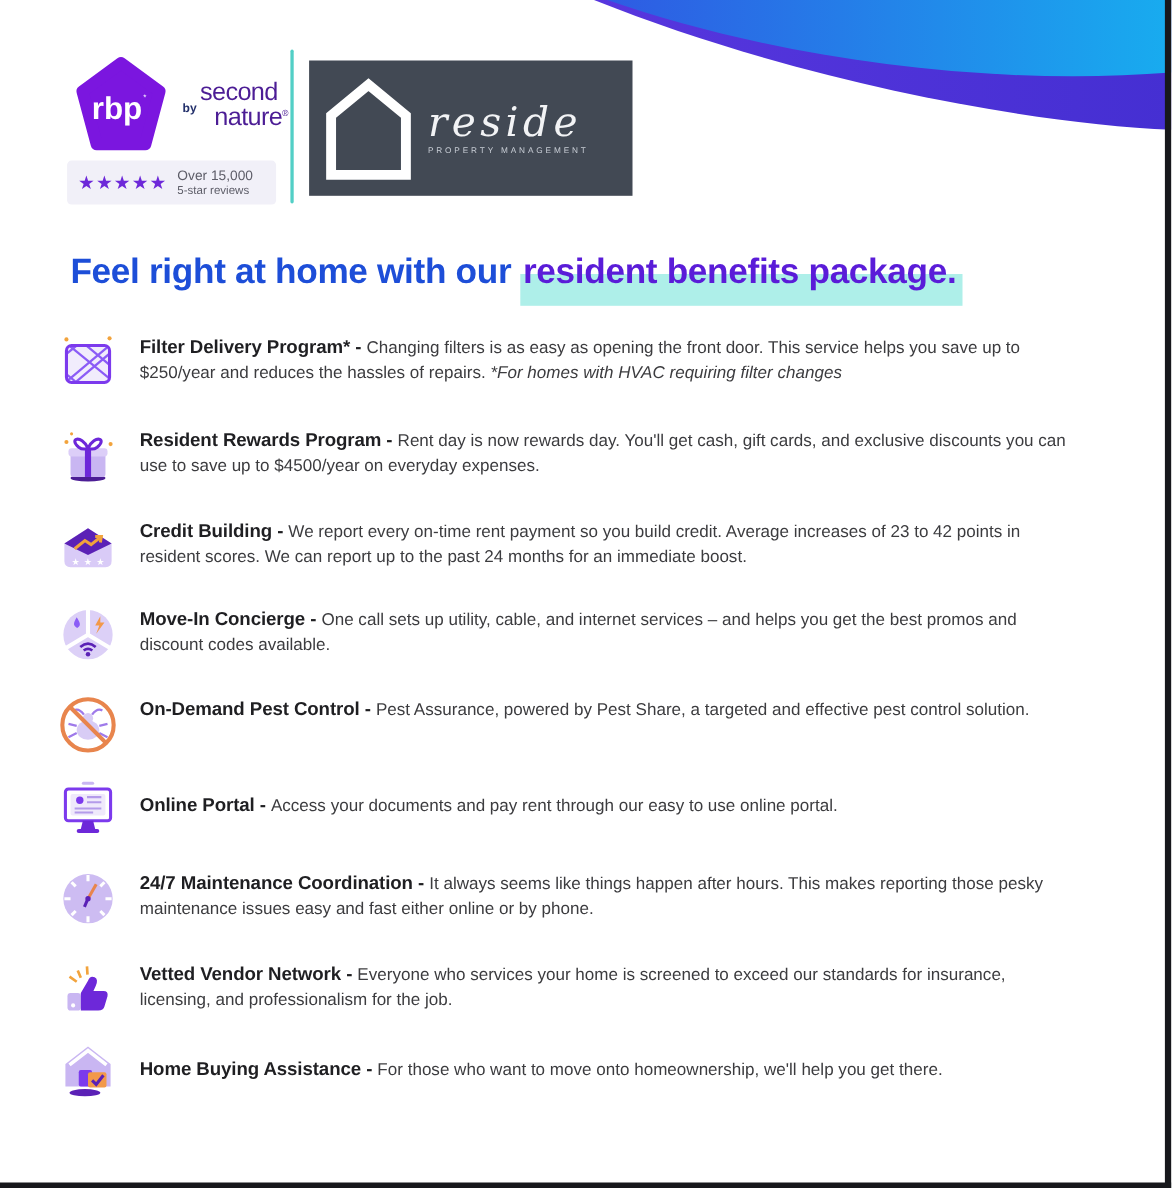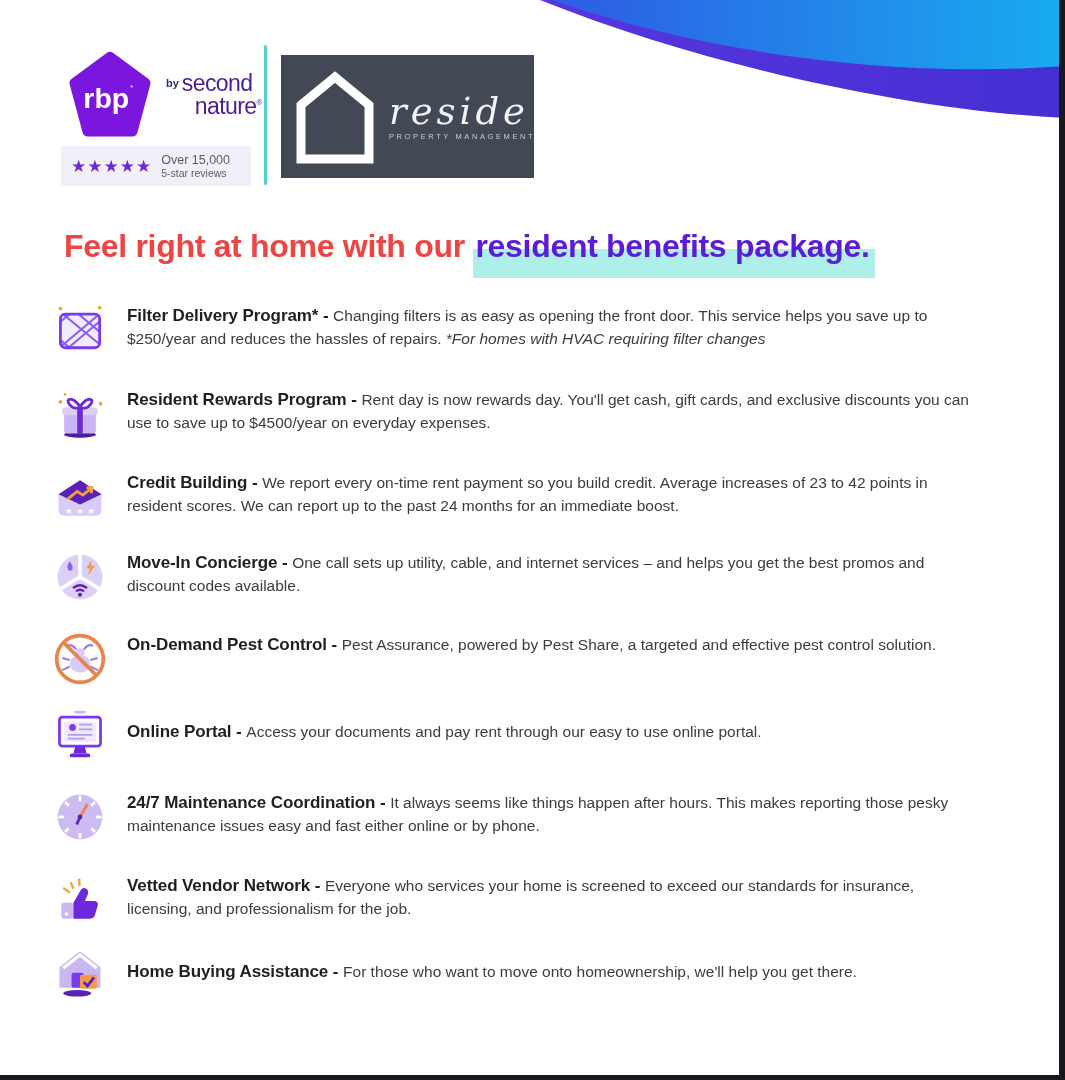--- a/index.html
+++ b/index.html
@@ -11,42 +11,42 @@
   }
   
   .swoosh { position:absolute; top:0; left:0; width:1065px; height:160px; pointer-events:none; }
   
   .edge-right  { position:absolute; top:0; right:0; width:6px; height:1080px; background:#17181c; }
   .edge-bottom { position:absolute; bottom:0; left:0; width:1065px; height:5px; background:#17181c; }
   
   .header { position:absolute; top:45px; left:64px; height:140px; }
   .rbp-badge { position:absolute; left:0; top:5px; width:92px; height:92px; }
   .byline { position:absolute; left:102px; top:28px; display:flex; align-items:flex-start; }
-  .byline .by { font-size:11px; color:#23306b; font-weight:bold; margin:4px 3px 0 0; }
+  .byline .by { font-size:11px; color:#23306b; font-weight:bold; margin:20px 3px 0 0; }
   .brand { font-weight:normal; color:#4c1d95; font-size:23px; line-height:20px; letter-spacing:-0.6px; }
   .brand .l2 { padding-left:13px; }
   .brand sup { font-size:8px; }
   .reviews-pill {
     position:absolute; left:-3px; top:101px; width:190px; height:40px;
     background:#f1f0f8; border-radius:4px; display:flex; align-items:center; padding:0 10px;
   }
   .stars { color:#6d28d9; font-size:17px; letter-spacing:1px; margin-right:9px; white-space:nowrap; }
   .reviews-text { color:#5d5d68; }
   .reviews-text .c1 { font-size:12.5px; }
   .reviews-text .c2 { font-size:10.5px; }
   .divider { position:absolute; left:200px; top:0; width:3px; height:140px; background:#52cfc6; border-radius:2px; }
-  .reside { position:absolute; left:217px; top:10px; width:253px; height:123px;
+  .reside { position:absolute; left:217px; top:10px; width:294px; height:123px;
     background:#424954; display:flex; align-items:center; padding:10px 12px; }
   .reside-house { flex:0 0 auto; }
   .reside-text { margin-left:12px; text-align:left; }
   .reside-name { font-family:"DejaVu Serif", serif; font-style:italic; font-size:37px; color:#f2f3f5; letter-spacing:4px; line-height:1; }
   .reside-sub { margin-top:2px; font-size:7.5px; letter-spacing:2.6px; color:#c7ccd4; white-space:nowrap; }
   
   .title { position:absolute; left:64px; top:228px; font-size:32px; font-weight:bold; letter-spacing:-0.3px; white-space:nowrap; }
-  .title .prefix { color:#ef4444; }
+  .title .prefix { color:#1d4ed8; }
   .title .hl {
     color:#5a1cd8;
     background:linear-gradient(to bottom, transparent 42%, #aeefe9 42%, #aeefe9 100%);
     padding:0 5px 14px 2px;
   }
   
   .row { position:absolute; left:52px; width:925px; }
   .row .icon { position:absolute; left:0; top:-4px; width:56px; height:60px; }
   .row .txt { margin-left:75px; max-width:848px; font-size:15.5px; line-height:23px; color:#3c3c3f; }
   .row .txt b { font-size:17px; color:#1f1f22; letter-spacing:-0.1px; }

